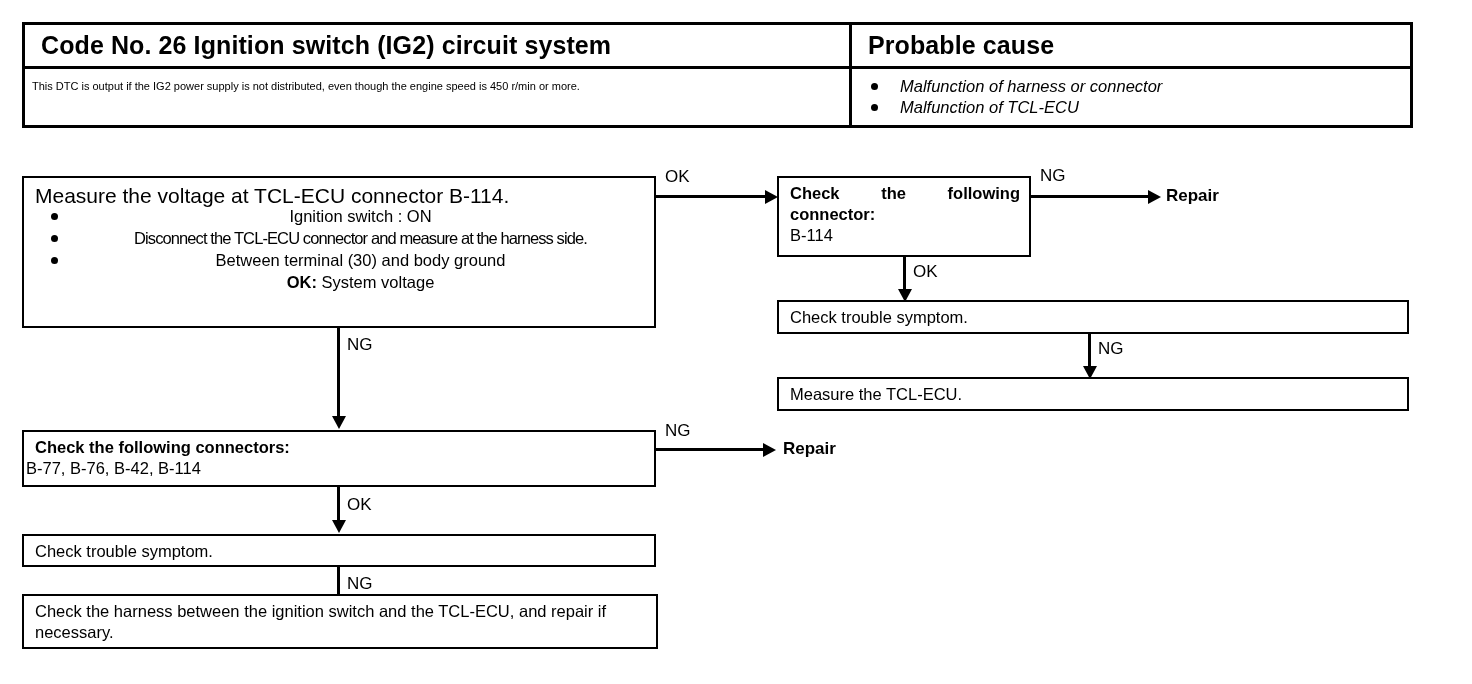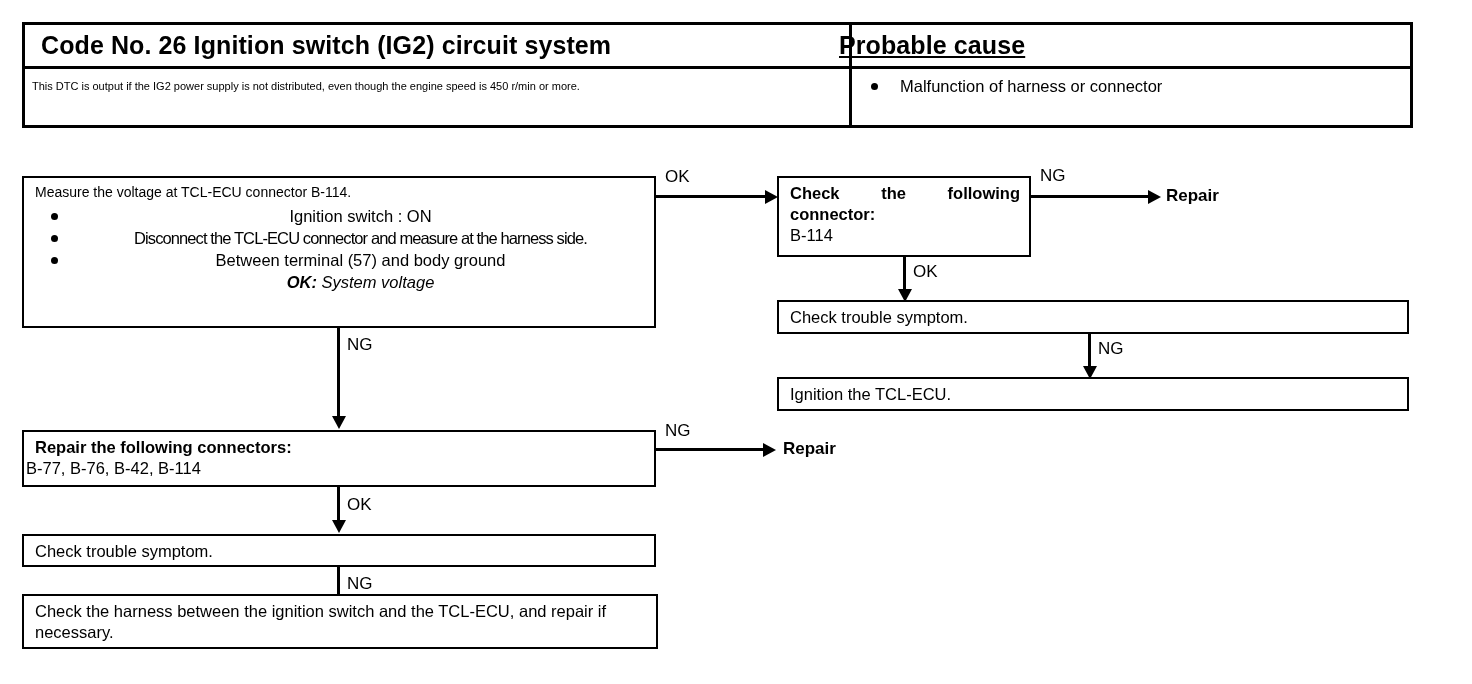--- a/index.html
+++ b/index.html
@@ -7,37 +7,37 @@
        font-family:"Liberation Sans","DejaVu Sans",sans-serif;color:#000;
        -webkit-font-smoothing:none;}
   .abs{position:absolute;box-sizing:border-box;}
 
   
   #dtc-table{left:22px;top:22px;width:1391px;height:106px;border:3px solid #000;}
   .hdr-row{position:absolute;left:0;top:0;width:100%;height:44px;border-bottom:3px solid #000;box-sizing:border-box;}
   .body-row{position:absolute;left:0;top:44px;width:100%;height:59px;box-sizing:border-box;}
   .col-div{position:absolute;left:824px;top:0;width:3px;height:100%;background:#000;}
   .hdr-title{position:absolute;left:16px;top:6px;font-size:25px;font-weight:bold;letter-spacing:.1px;white-space:nowrap;}
-  .hdr-title.right{left:814px;text-decoration:underline;}
+  .hdr-title.right{left:843px;}
   .desc{position:absolute;left:7px;top:7px;width:790px;font-size:11px;line-height:21px;}
   .cause-list{position:absolute;left:843px;top:7px;width:520px;font-size:16.5px;line-height:21px;}
-  .cause-item{position:relative;padding-left:32px;white-space:nowrap;}
+  .cause-item{position:relative;padding-left:32px;white-space:nowrap;font-style:italic;}
   .cause-item .bullet{position:absolute;left:3px;top:7px;width:7px;height:7px;border-radius:50%;background:#000;}
 
   
   .fbox{border:2.5px solid #000;background:#fff;}
   .fbox .txt{position:absolute;left:11px;top:5px;right:6px;font-size:16.5px;line-height:21px;}
 
   #box-measure{left:22px;top:176px;width:634px;height:152px;}
-  #box-measure .head{position:absolute;left:11px;top:6px;font-size:14px;white-space:nowrap;}
+  #box-measure .head{position:absolute;left:11px;top:6px;font-size:21px;white-space:nowrap;}
   .mlist{position:absolute;left:11px;top:27px;right:8px;font-size:16.5px;line-height:22px;}
   .mitem{position:relative;padding-left:40px;text-align:center;}
   .mitem .bullet{position:absolute;left:16px;top:8px;width:7px;height:7px;border-radius:50%;background:#000;}
   .tight{letter-spacing:-0.9px;}
-  .okline{font-weight:bold;font-style:italic;}
+  .okline{font-weight:bold;}
   .okline .v{font-weight:normal;}
 
   #box-conn-single{left:777px;top:176px;width:254px;height:81px;}
   #box-conn-single .l1{position:absolute;left:11px;top:5px;right:9px;font-size:16.5px;font-weight:bold;
                        text-align:justify;text-align-last:justify;line-height:21px;}
   #box-conn-single .l2{position:absolute;left:11px;top:26px;font-size:16.5px;font-weight:bold;line-height:21px;}
   #box-conn-single .l3{position:absolute;left:11px;top:47px;font-size:16.5px;line-height:21px;}
 
   #box-sym-right{left:777px;top:300px;width:632px;height:34px;}
   #box-replace{left:777px;top:377px;width:632px;height:34px;}
@@ -63,39 +63,43 @@
     <div class="hdr-title">Code No. 26 Ignition switch (IG2) circuit system</div>
     <div class="hdr-title right">Probable cause</div>
   </div>
   <div class="body-row">
     <div class="desc">This DTC is output if the IG2 power supply is not distributed, even though the engine speed is 450 r/min or more.</div>
     <div class="cause-list">
       <div class="cause-item">
         <span class="bullet"></span>
         <span>Malfunction of harness or connector</span>
       </div>
+      <div class="cause-item">
+        <span class="bullet"></span>
+        <span>Malfunction of TCL-ECU</span>
+      </div>
     </div>
   </div>
   <div class="col-div"></div>
 </div>
 
 <div class="abs fbox" id="box-measure">
   <div class="head">Measure the voltage at TCL-ECU connector B-114.</div>
   <div class="mlist">
     <div class="mitem">
       <span class="bullet"></span>
       <span>Ignition switch : ON</span>
     </div>
     <div class="mitem tight">
       <span class="bullet"></span>
       <span>Disconnect the TCL-ECU connector and measure at the harness side.</span>
     </div>
     <div class="mitem">
       <span class="bullet"></span>
-      <span>Between terminal (57) and body ground</span>
+      <span>Between terminal (30) and body ground</span>
       <div class="okline">
         <span>OK:</span>
         <span class="v">System voltage</span>
       </div>
     </div>
   </div>
 </div>
 
 <div class="abs hline" style="left:656px;top:195px;width:112px;"></div>
 <div class="abs arrow-r" style="left:765px;top:189.5px;"></div>
@@ -118,29 +122,29 @@
 
 <div class="abs fbox" id="box-sym-right">
   <div class="txt">Check trouble symptom.</div>
 </div>
 
 <div class="abs vline" style="left:1088px;top:334px;height:37px;"></div>
 <div class="abs arrow-d" style="left:1082.5px;top:366px;"></div>
 <div class="abs elabel" style="left:1098px;top:340px;">NG</div>
 
 <div class="abs fbox" id="box-replace">
-  <div class="txt">Ignition the TCL-ECU.</div>
+  <div class="txt">Measure the TCL-ECU.</div>
 </div>
 
 <div class="abs vline" style="left:337px;top:328px;height:92px;"></div>
 <div class="abs arrow-d" style="left:331.5px;top:416px;"></div>
 <div class="abs elabel" style="left:347px;top:336px;">NG</div>
 
 <div class="abs fbox" id="box-conn-multi">
-  <div class="l1">Repair the following connectors:</div>
+  <div class="l1">Check the following connectors:</div>
   <div class="l2">B-77, B-76, B-42, B-114</div>
 </div>
 
 <div class="abs hline" style="left:656px;top:448px;width:110px;"></div>
 <div class="abs arrow-r" style="left:763px;top:442.5px;"></div>
 <div class="abs elabel" style="left:665px;top:422px;">NG</div>
 <div class="abs repair" style="left:783px;top:439px;">Repair</div>
 
 <div class="abs vline" style="left:337px;top:487px;height:37px;"></div>
 <div class="abs arrow-d" style="left:331.5px;top:520px;"></div>

